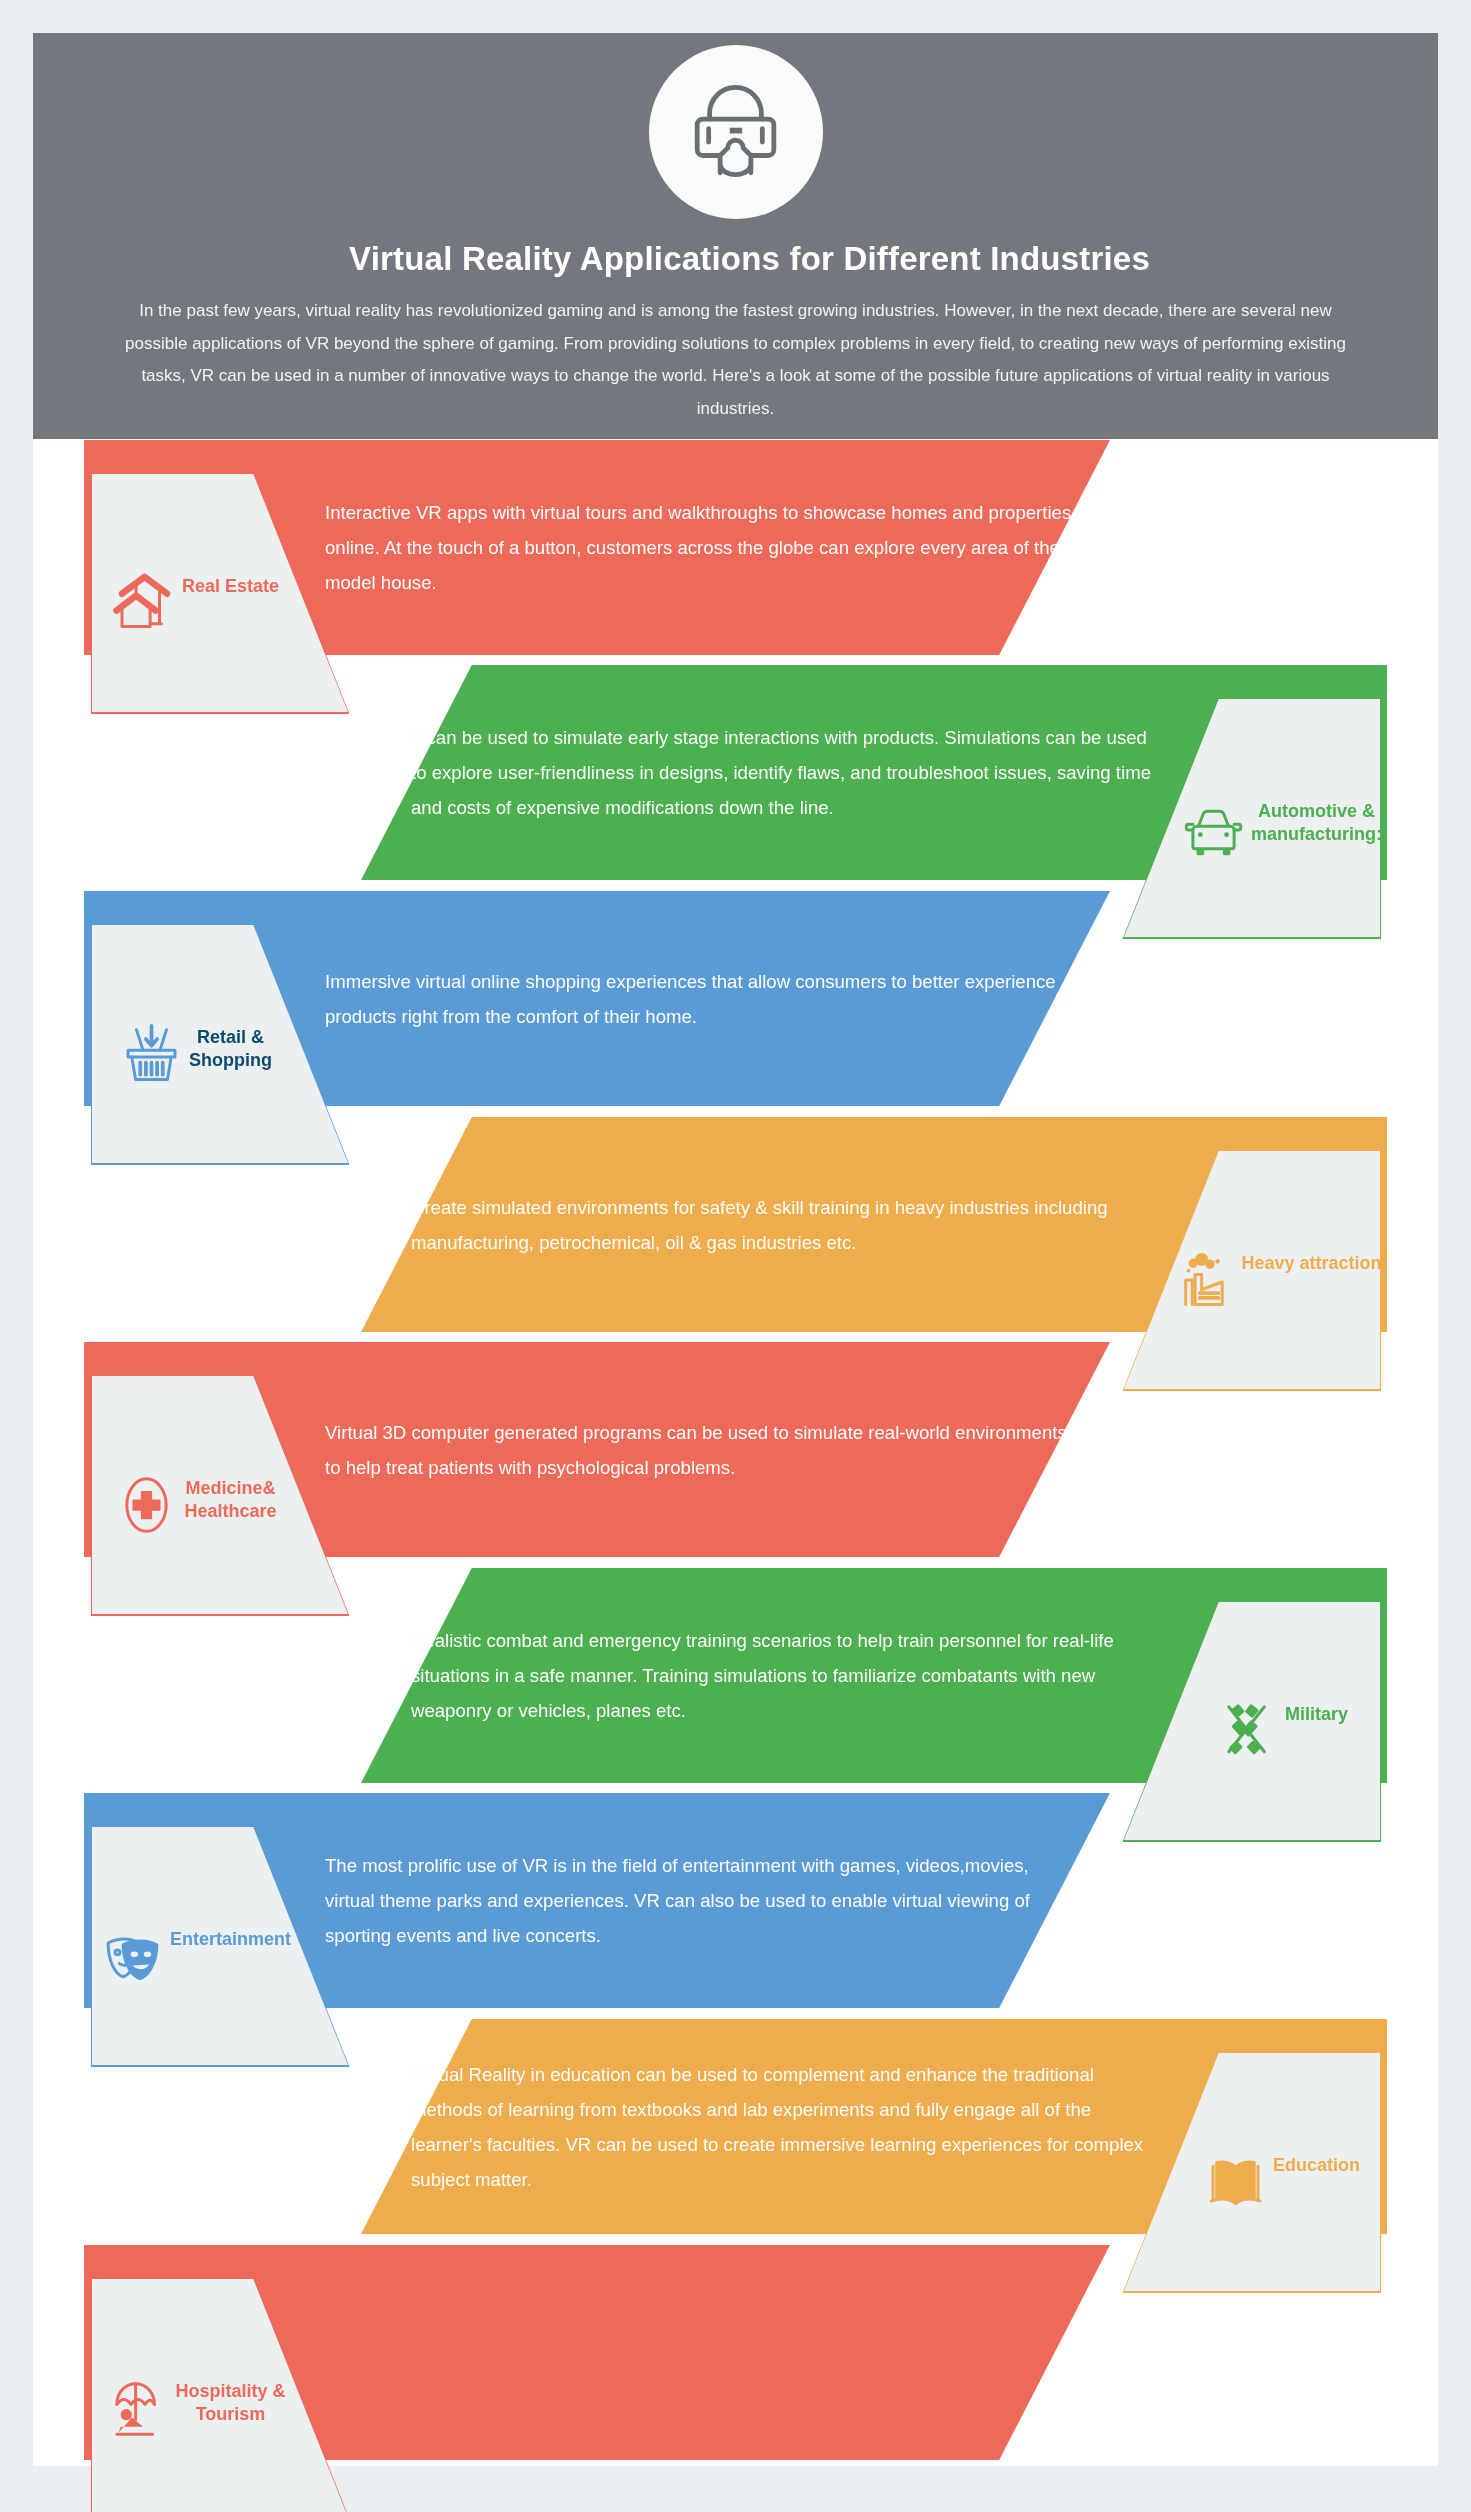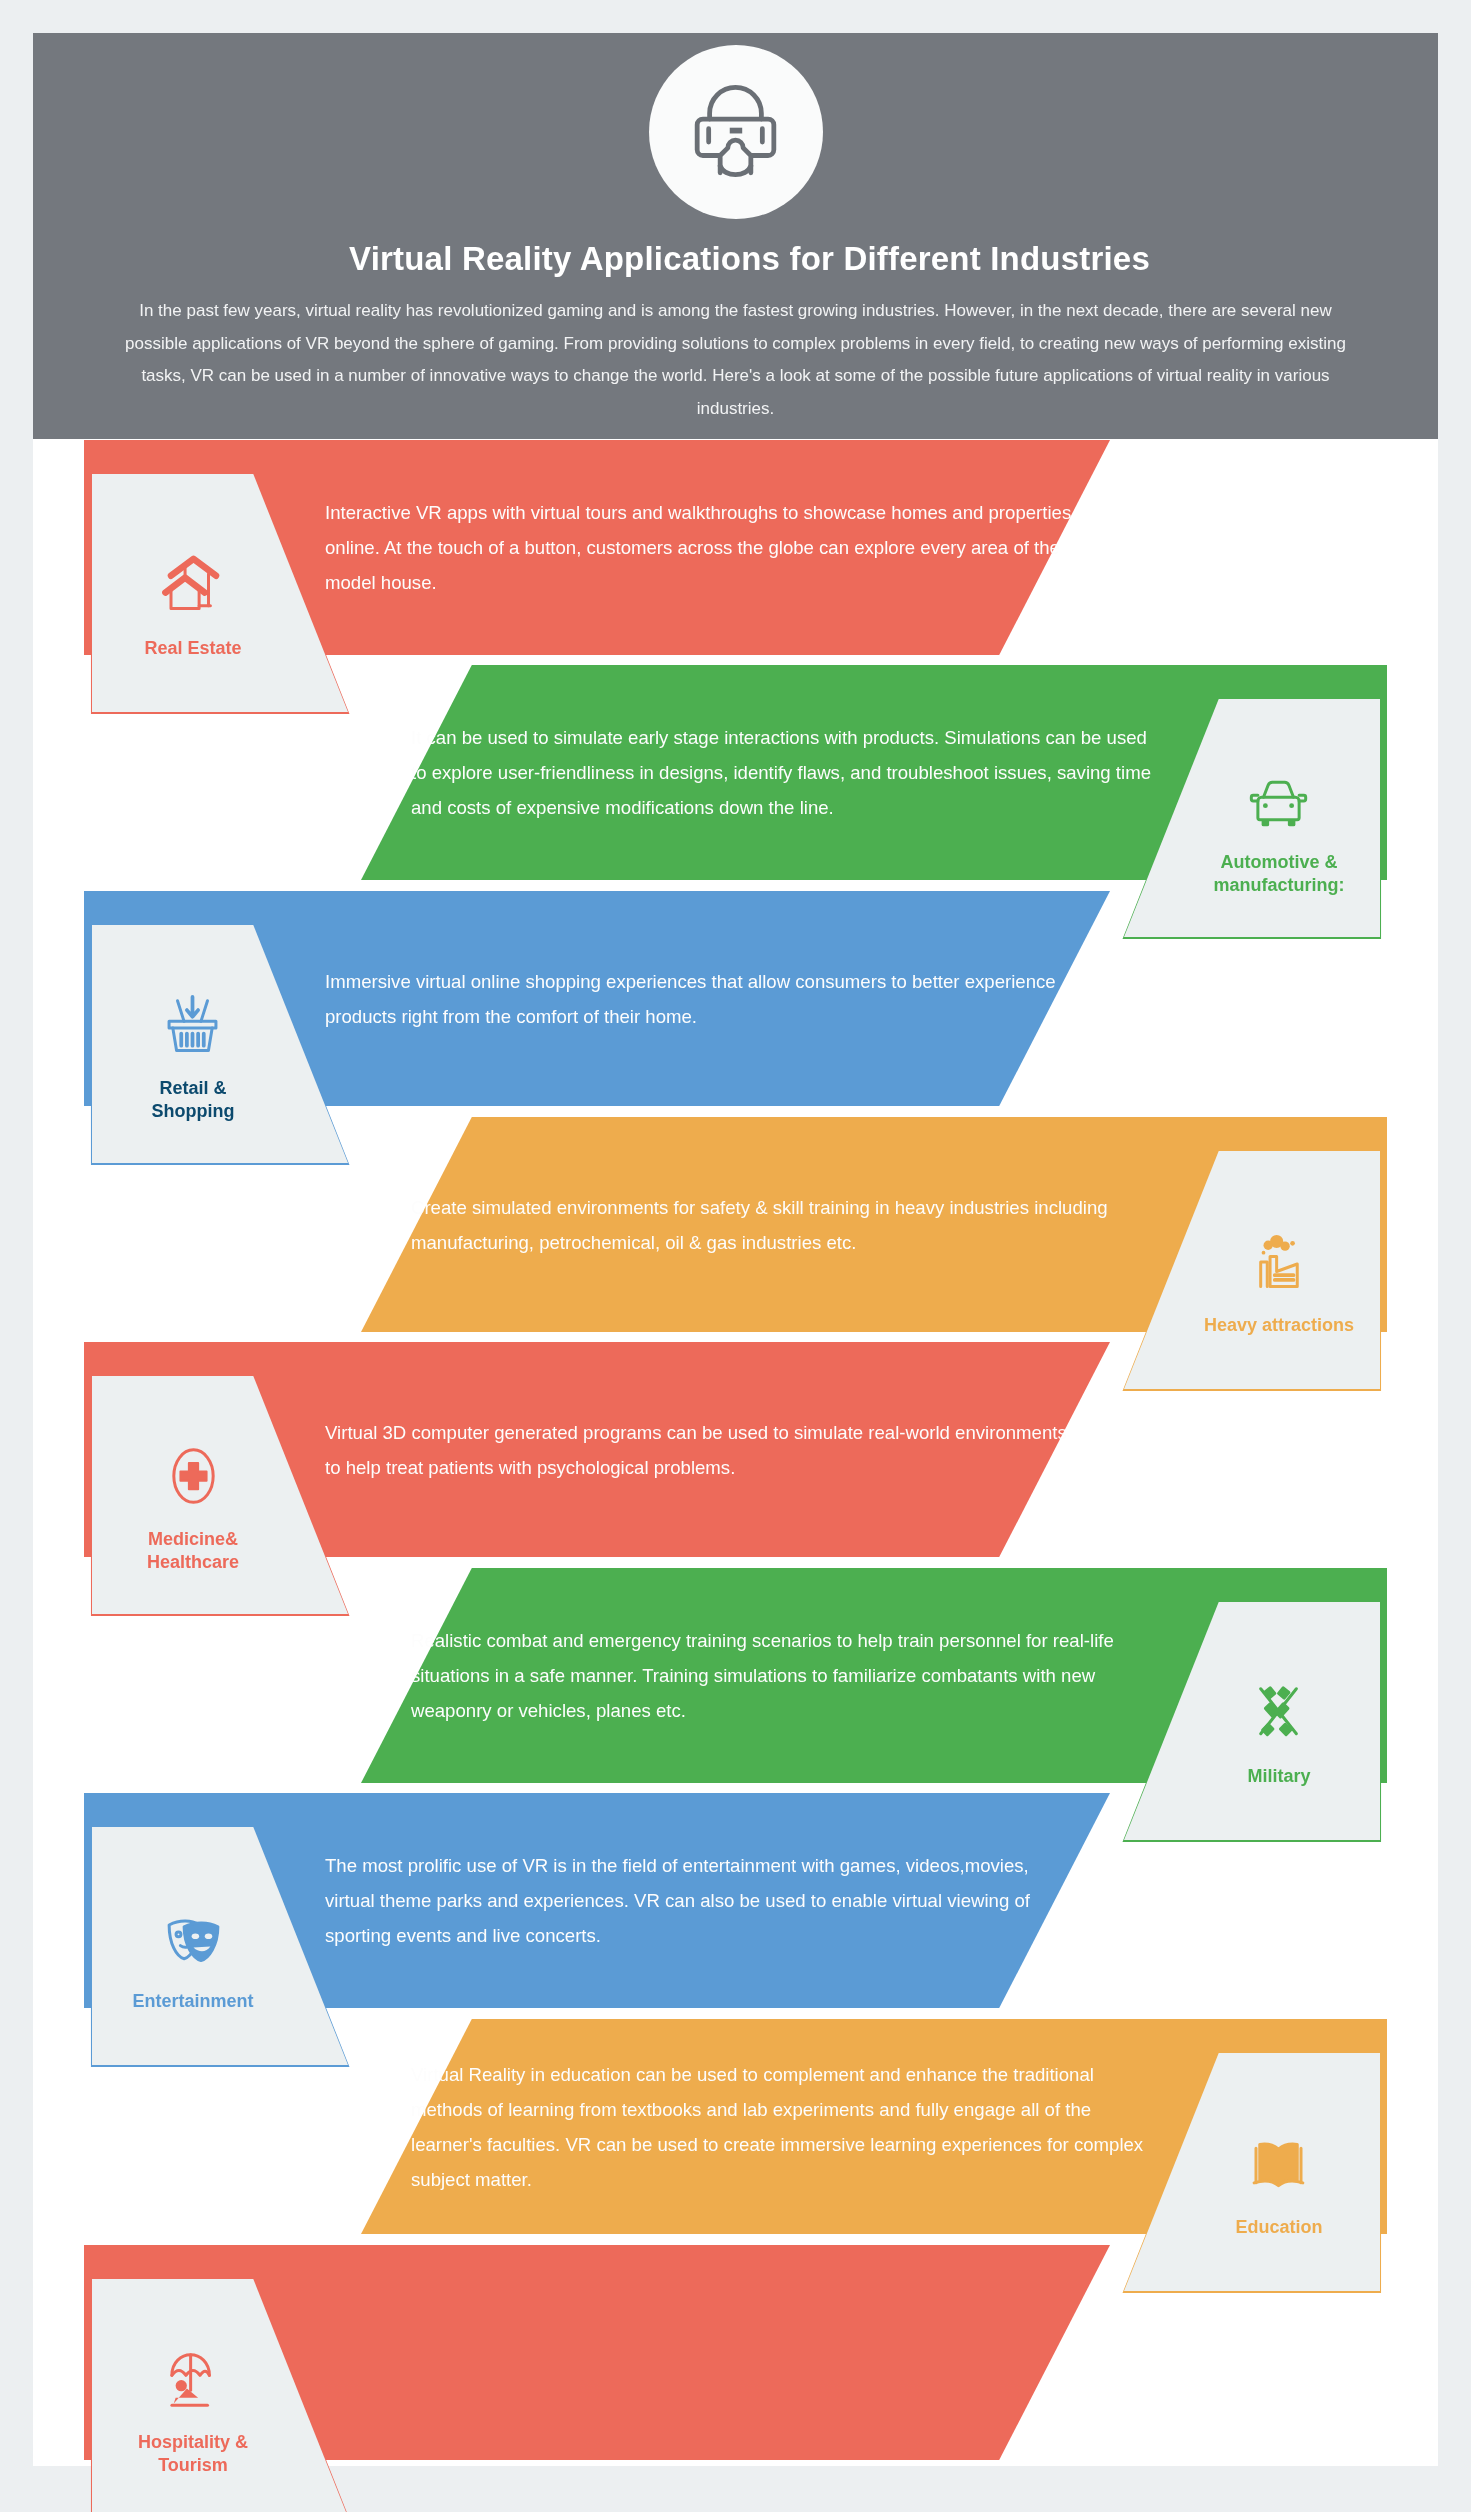--- a/index.html
+++ b/index.html
@@ -107,22 +107,22 @@
     filter: drop-shadow(2.9px 4.8px 6.7px rgba(0,0,0,.22));
     display: flex;
     flex-direction: column;
     align-items: center;
     justify-content: center;
   }
   .card.left  { left: 92px; top: 34px; clip-path: polygon(0 0, 63% 0, 100% 100%, 0 100%); }
   .card.right { left: 1124px; top: 34px; clip-path: polygon(37% 0, 100% 0, 100% 100%, 0 100%); }
   .card-inner {
     display: flex;
-    flex-direction: column;
-    align-items: center;
+    flex-direction: row;
+    align-items: flex-start;
     justify-content: center;
   }
   .card.left  .card-inner { transform: translate(-27px, 9.6px); }
   .card.right .card-inner { transform: translate(27px, 9.6px); }
   .card-icon { height: 80px; display: flex; align-items: center; justify-content: center; }
   .card-icon svg { display: block; }
   .card-label {
     margin-top: 11.5px;
     font-size: 18px;
     font-weight: bold;

